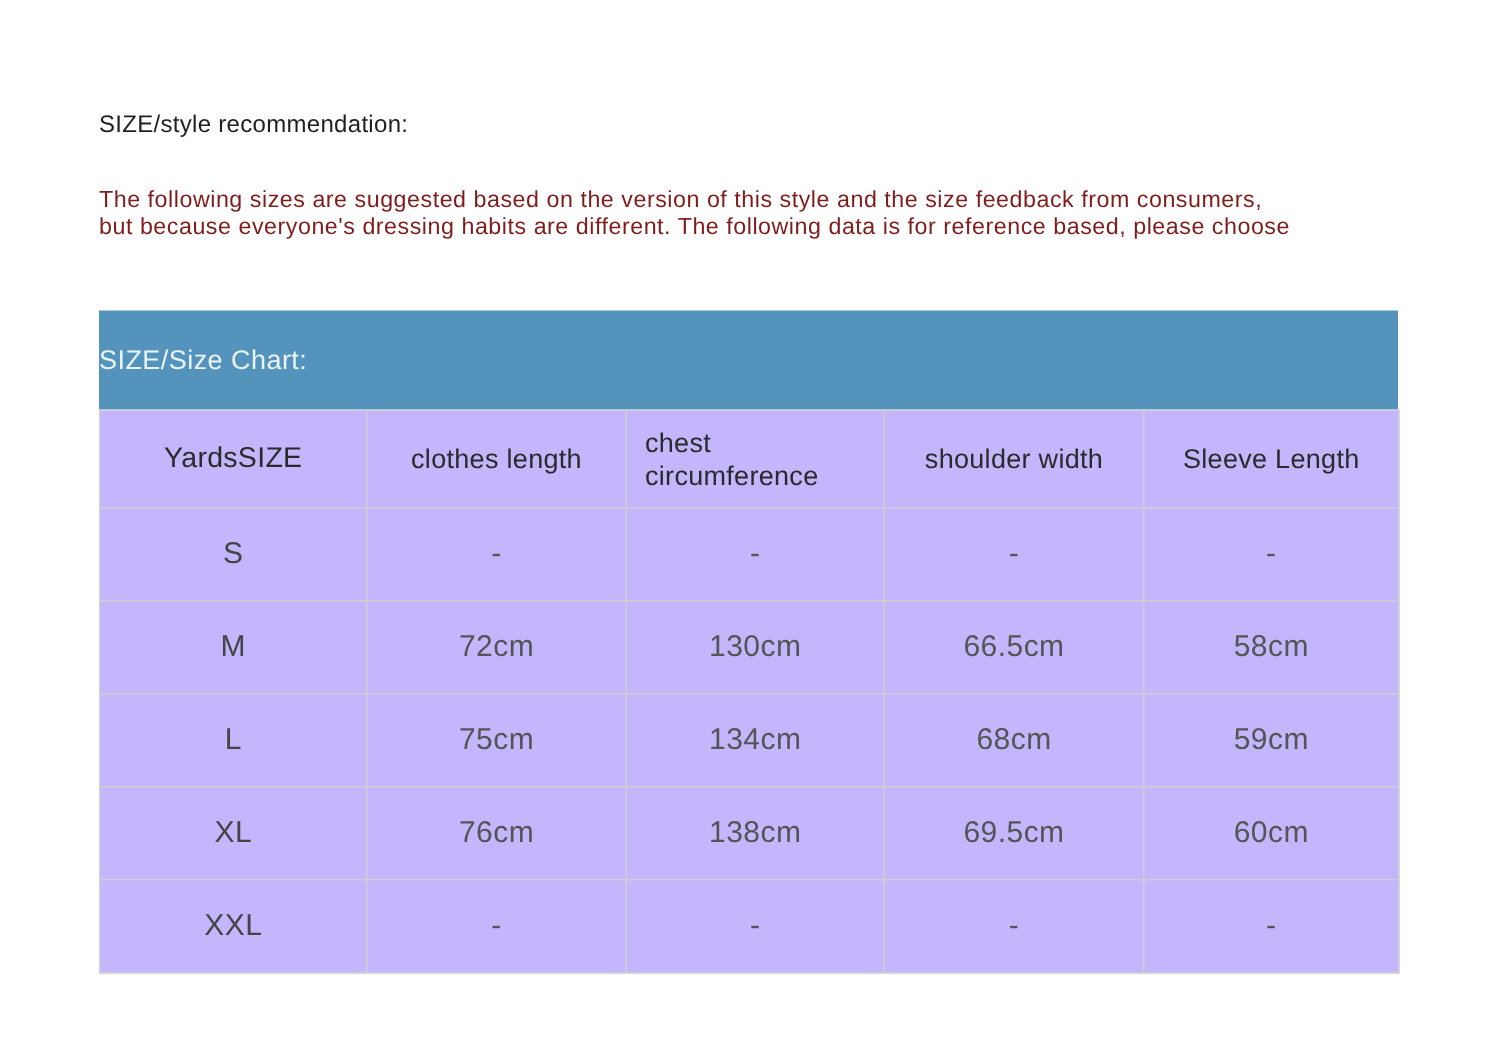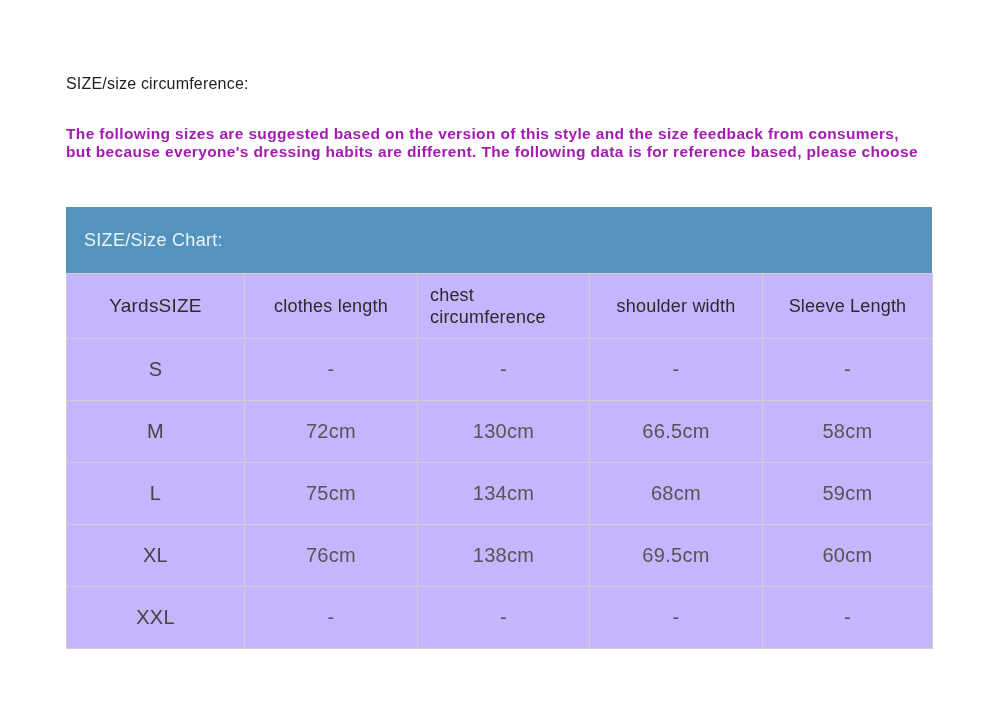--- a/index.html
+++ b/index.html
@@ -21,42 +21,40 @@
     top: 75px;
     font-size: 16px;
     letter-spacing: 0.2px;
     color: #1f1f1f;
   }
   .intro {
     position: absolute;
     left: 66px;
     top: 125px;
     width: 880px;
-    color: #a21caf;
-    font-weight: bold;
+    color: #7f1d1d;
   }
   .intro .line {
     font-size: 15.5px;
     line-height: 17.5px;
     letter-spacing: 0.35px;
     white-space: nowrap;
   }
   .chart {
     position: absolute;
     left: 66px;
     top: 207px;
     width: 866px;
   }
   .banner {
     height: 66px;
     background: #5494bc;
     display: flex;
     align-items: center;
     box-sizing: border-box;
-    padding-left: 18px;
   }
   .banner-title {
     color: #eaf3f8;
     font-size: 18px;
     letter-spacing: 0.3px;
   }
   table.size-table {
     border-collapse: collapse;
     table-layout: fixed;
     width: 866px;
@@ -96,21 +94,21 @@
   col.c2 { width: 173px; }
   col.c3 { width: 172px; }
   col.c4 { width: 173px; }
   col.c5 { width: 170px; }
 </style>
 </head>
 <body>
 
 <div class="page">
 
-  <div class="heading">SIZE/size circumference:</div>
+  <div class="heading">SIZE/style recommendation:</div>
 
   <div class="intro">
     <div class="line">The following sizes are suggested based on the version of this style and the size feedback from consumers,</div>
     <div class="line">but because everyone's dressing habits are different. The following data is for reference based, please choose</div>
   </div>
 
   <div class="chart">
     <div class="banner">
       <span class="banner-title">SIZE/Size Chart:</span>
     </div>

